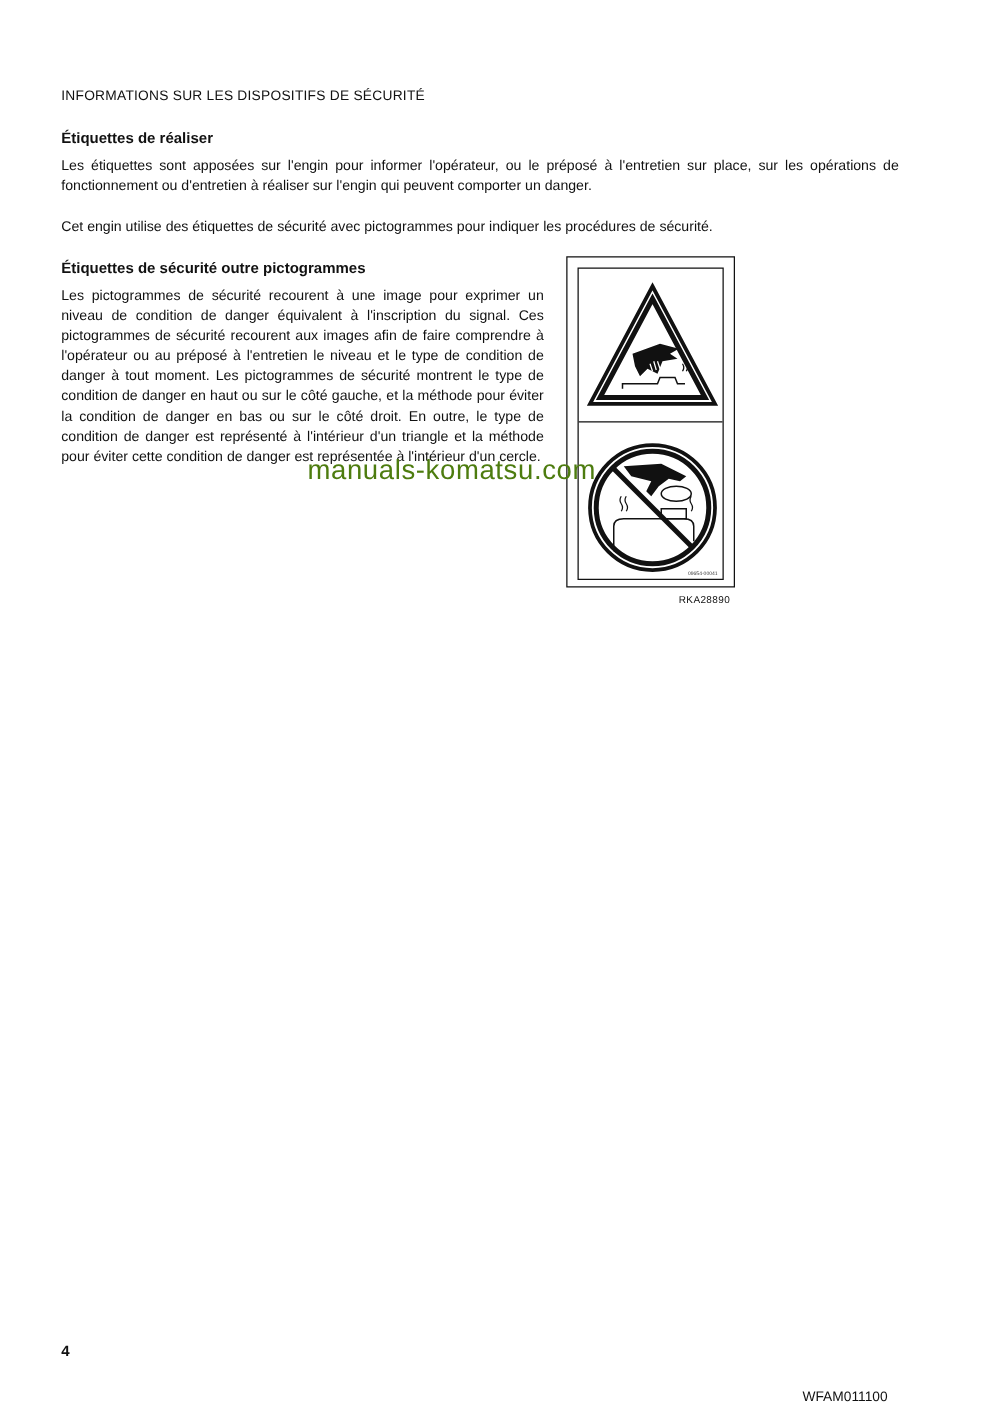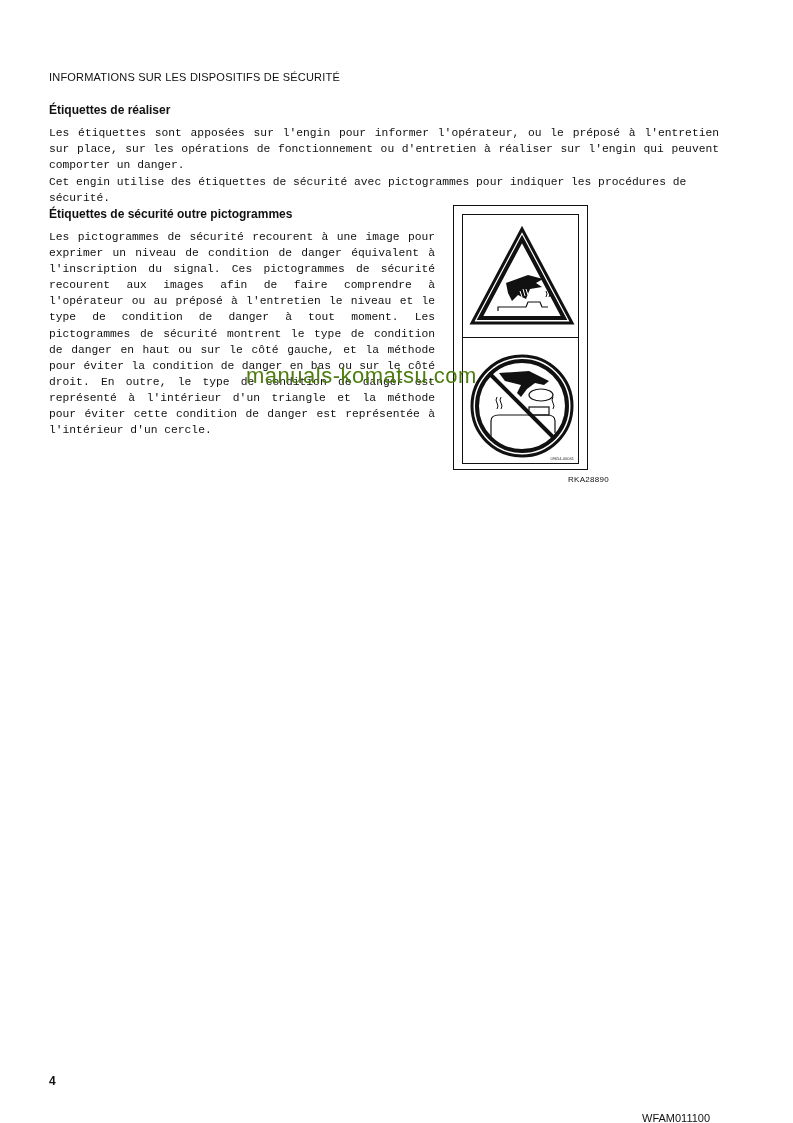--- a/index.html
+++ b/index.html
@@ -1,30 +1,30 @@
 <!DOCTYPE html>
 <html><head>
 <meta charset="utf-8">
 <style>
   html, body { margin:0; padding:0; background:#ffffff; }
   body { width:793px; height:1123px; position:relative; overflow:hidden;
          font-family:"Liberation Sans", sans-serif; color:#111; }
   .header { position:absolute; left:49px; top:51px; font-size:11px; letter-spacing:0.2px;margin-top:20px; }
   .h2 { position:absolute; left:49px; font-size:12px; font-weight:bold; }
-  .p { position:absolute; left:49px; font-size:11.3px; line-height:16px;font-family:Liberation Mono, monospace; }
+  .p { position:absolute; left:49px; font-size:11.3px; line-height:16px; }
   .p1 { top:125px; width:670px; text-align:justify; }
   .p2 { top:174px; width:670px; }
   .p3 { top:229px; width:386px; text-align:justify; text-align-last:left; line-height:16.1px; }
   .figure { position:absolute; left:453px; top:205px; width:133px; height:263px; border:1.5px solid #111; }
   .fig-inner { position:absolute; left:8px; top:8px; right:8px; bottom:5px; border:1.5px solid #111; }
   .divider { position:absolute; left:0; right:0; top:122px; border-top:1.5px solid #111; }
   .tri { position:absolute; left:5px; top:10px; width:108px; height:102px; }
   .circ { position:absolute; left:6px; top:138px; width:106px; height:106px; }
   .fig-code-small { position:absolute; right:4px; bottom:2px; font-size:4px; color:#333; }
-  .fig-caption { position:absolute; left:568px; top:475px; font-size:8px; letter-spacing:0.3px; }
+  .fig-caption { position:absolute; left:543px; top:475px; font-size:8px; letter-spacing:0.3px; }
   .watermark { position:absolute; left:246px; top:363px; font-size:22px; color:#4d7c0f; letter-spacing:0.5px; }
   .page-num { position:absolute; left:49px; top:1074px; font-size:12px; font-weight:bold; }
   .doc-code { position:absolute; left:642px; top:1074px; font-size:11px;margin-top:38px; }
 </style>
 </head>
 <body>
 
 <div class="header">INFORMATIONS SUR LES DISPOSITIFS DE SÉCURITÉ</div>
 
 <div class="h2" style="top:103px;">Étiquettes de réaliser</div>

